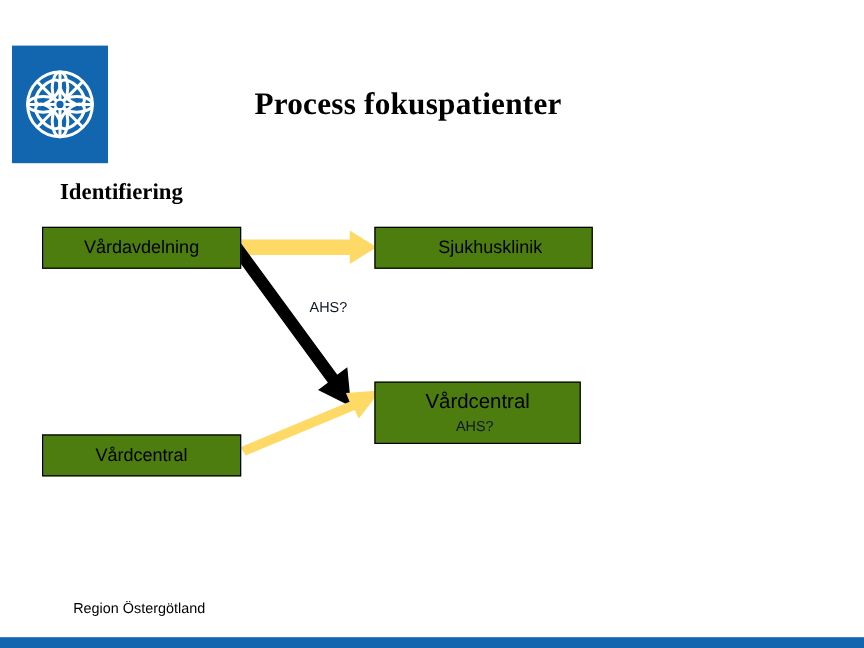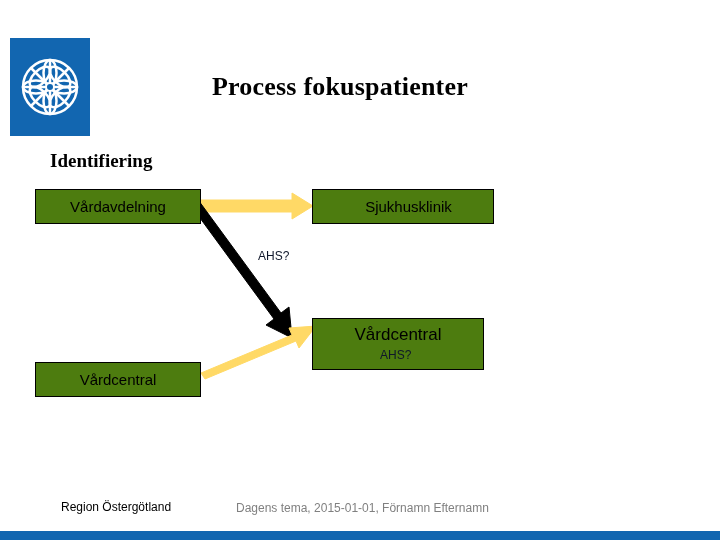--- a/index.html
+++ b/index.html
@@ -186,16 +186,15 @@
     <span>Vårdcentral</span>
   </div>
   <div class="box vardcentral-2">
     <span>Vårdcentral</span>
   </div>
 
   <div class="ahs-label ahs-1">AHS?</div>
   <div class="ahs-label ahs-2">AHS?</div>
 
   <div class="footer-left">Region Östergötland</div>
-  <div class="footer-center">Dagens tema, 2015-01-01, Förnamn Efternamn</div>
   <div class="footer-rule"></div>
 
 </div>
 
 </body></html>

